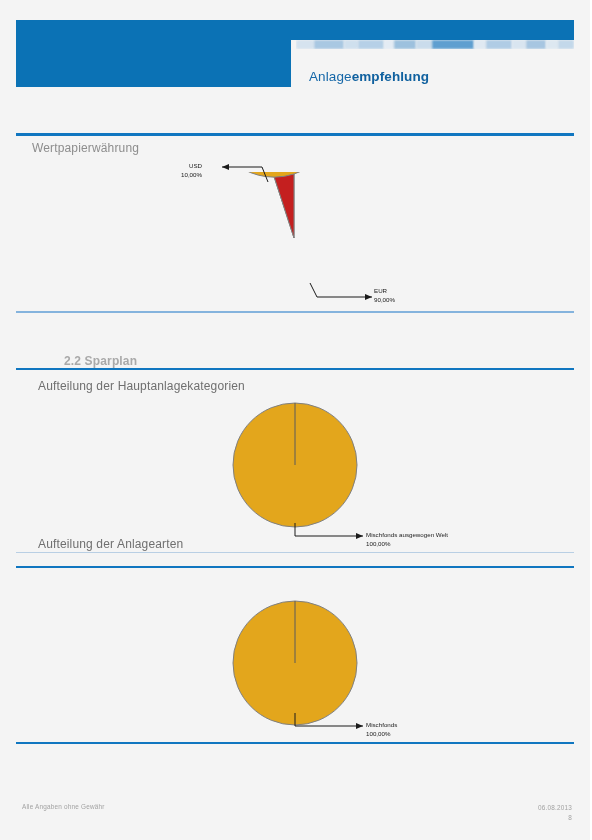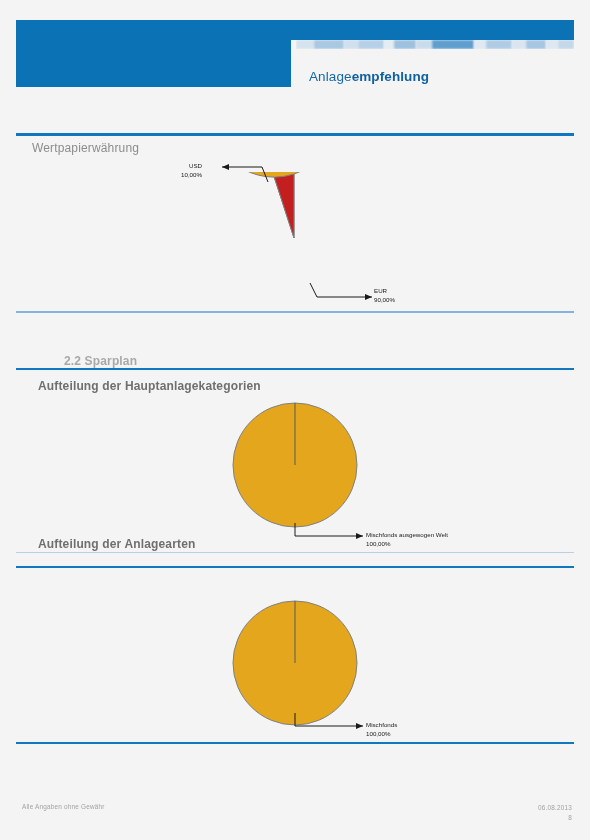--- a/index.html
+++ b/index.html
@@ -67,21 +67,21 @@
   .rule.faint  { height: 1px; background: #b9cfe4; }
 
   
   .cap {
     position: absolute;
     font-size: 12px;
     color: #8d8d8d;
     letter-spacing: .15px;
     white-space: nowrap;
   }
-  .cap.dark { color: #6f6f6f; font-weight: bold; }
+  .cap.dark { color: #6f6f6f; font-weight: normal; }
   .cap.faded { color: #a9a9a9; font-weight: bold; }
 
   
   .pie-wrap { position: absolute; }
   .pie-wrap svg { display: block; }
 
   .lbl {
     position: absolute;
     font-size: 6.2px;
     color: #1a1a1a;

